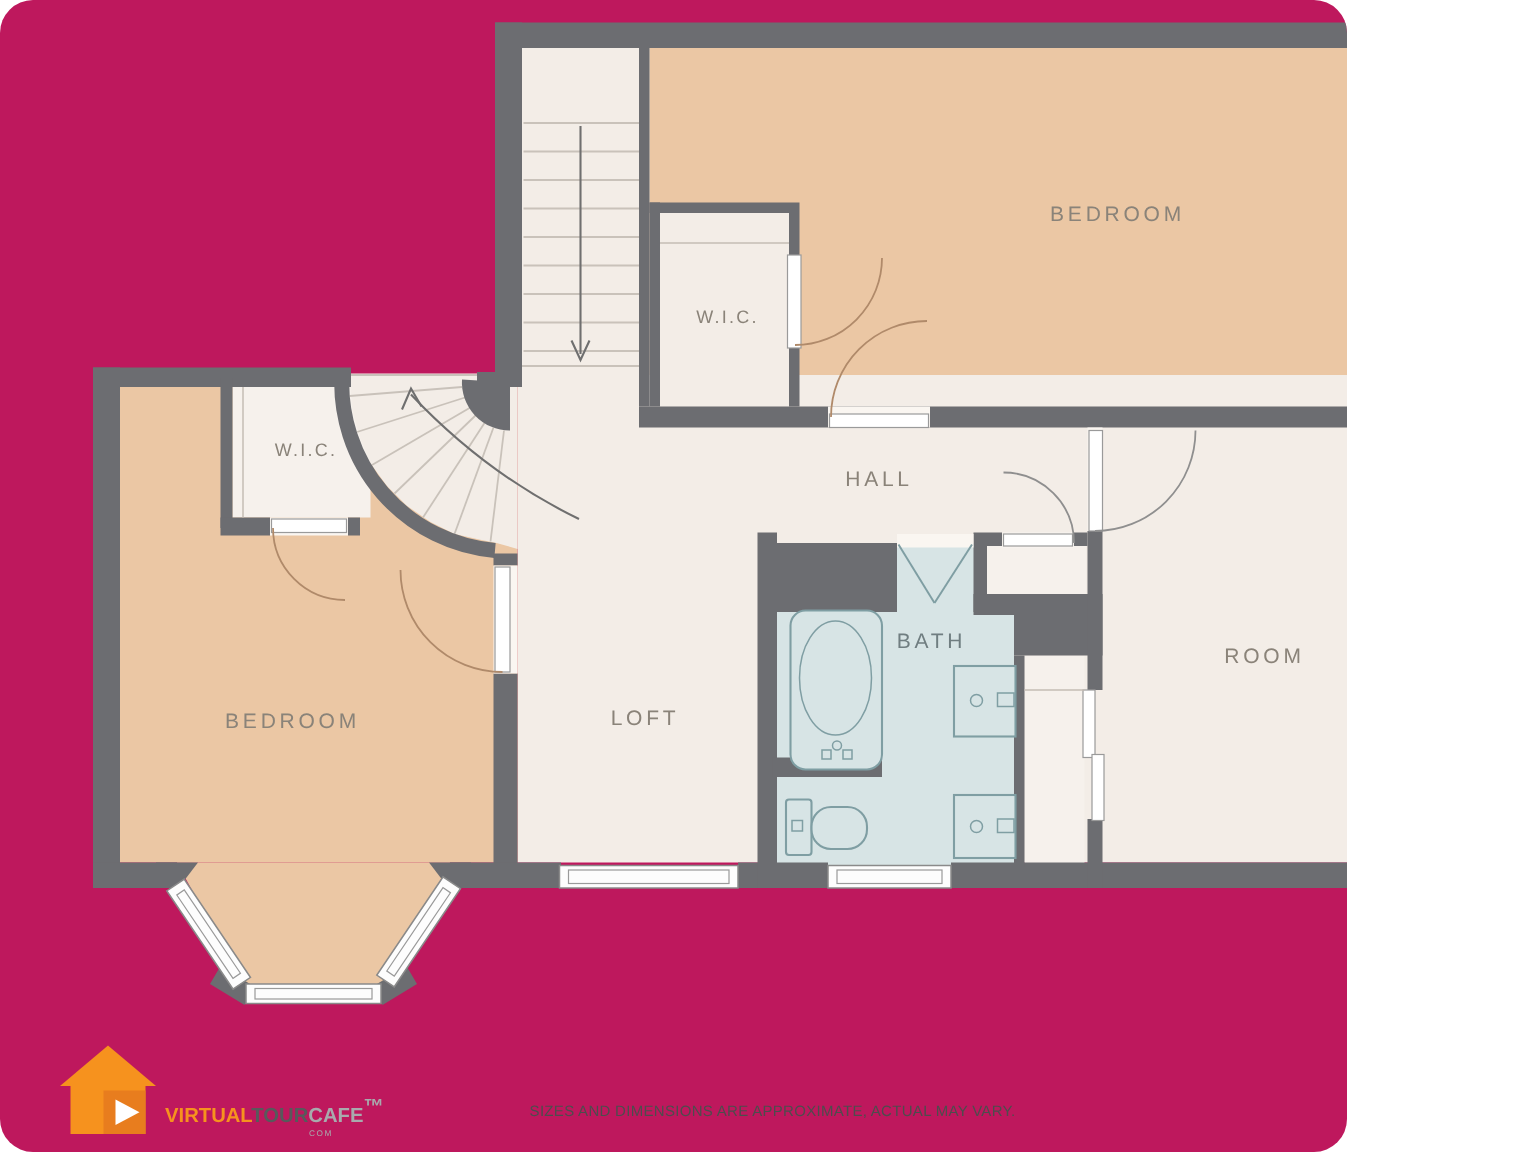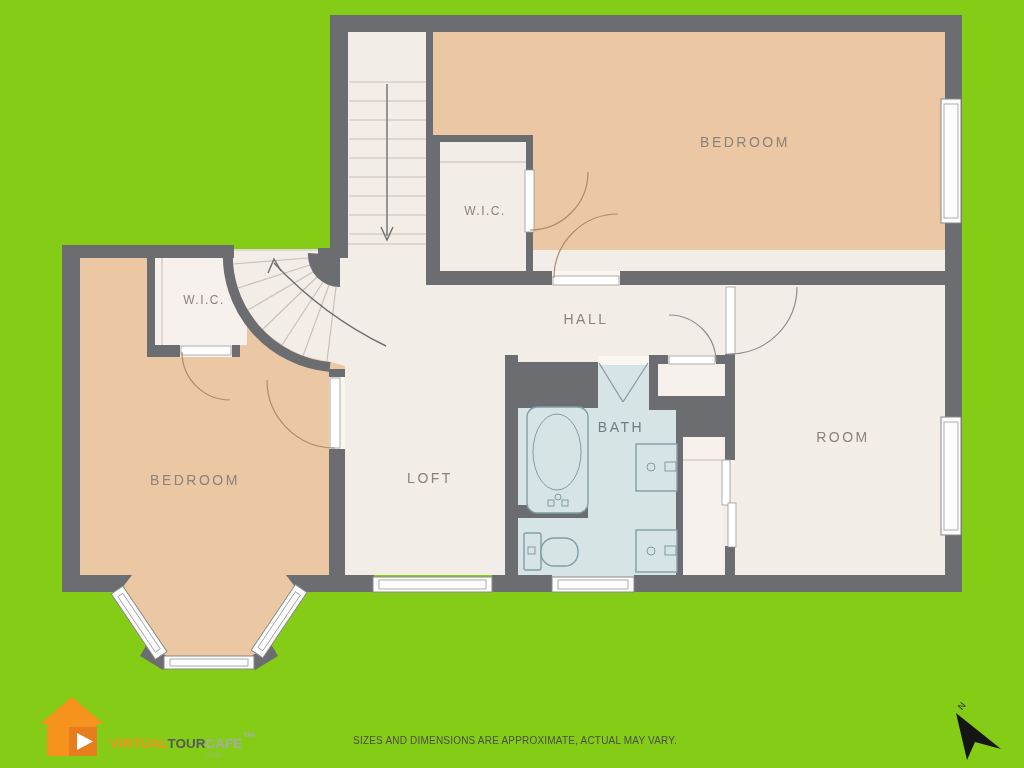--- a/index.html
+++ b/index.html
@@ -1,17 +1,17 @@
 <!DOCTYPE html>
 <html><head>
 <meta charset="utf-8">
 <style>
   html,body{margin:0;padding:0;background:#fff;}
-  #stage{position:relative;width:1024px;height:768px;background:#84cc16;overflow:hidden;
-         font-family:"Liberation Sans", sans-serif;}
+  #stage{position:relative;width:898px;height:768px;background:#be185d;overflow:hidden;
+         font-family:"Liberation Sans", sans-serif;border-radius:22px;}
   svg{display:block}
   .room-label{fill:#8a8379;font-size:14px;letter-spacing:2.5px;font-family:"Liberation Sans",sans-serif;}
   .wic-label{fill:#8a8379;font-size:12px;letter-spacing:1.5px;font-family:"Liberation Sans",sans-serif;}
   .bath-label{fill:#707e81;}
   .wall{fill:#6c6d71;}
   .floor{fill:#f3ede7;}
   .peach{fill:#ebc7a4;}
   .bathblue{fill:#d7e4e5;}
   .closet-int{fill:#f6f1ec;}
   .win{fill:#fdfdfd;stroke:#8a8a8a;stroke-width:1;}

